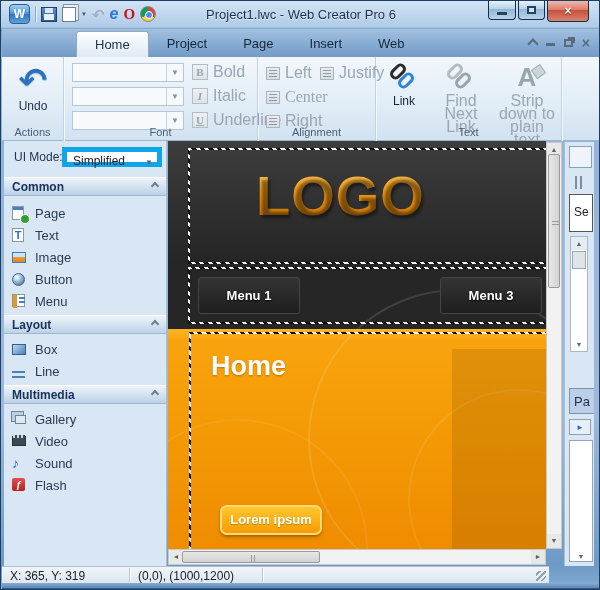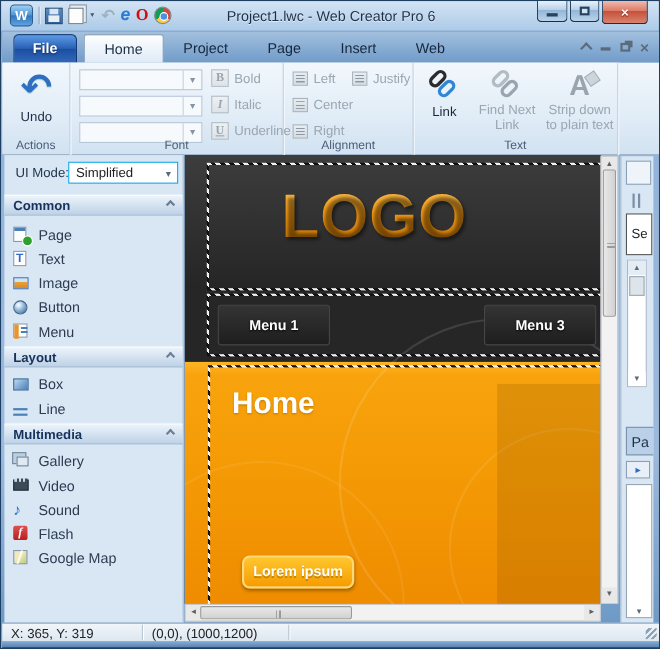--- a/index.html
+++ b/index.html
@@ -56,21 +56,21 @@
   .rgroup-label { position:absolute; left:0; right:0; bottom:3px; text-align:center; font-size:11px; color:#4a6078; }
   .g-actions { width:62px; }
   .undo-btn { position:absolute; left:7px; top:4px; width:48px; height:62px; text-align:center; border-radius:3px; }
   .undo-glyph { font-size:34px; line-height:38px; color:#2f6fc2; font-weight:bold; text-shadow:0 1px 1px #9cc; }
   .undo-label { font-size:12px; color:#1e3048; }
   .g-font { width:194px; }
   .combo { position:absolute; width:112px; height:19px; background:#f6fafd; border:1px solid #b7c6d6; }
   .combo .arr { position:absolute; right:0; top:0; width:17px; height:17px; border-left:1px solid #c4d2df; text-align:center; font-size:8px; color:#8494a4; line-height:17px; }
   .biu { position:absolute; left:128px; display:flex; align-items:center; gap:5px; }
   .biu-box { width:16px; height:16px; border:1px solid #b3bdc6; background:linear-gradient(#eef1f4,#dde3e8); color:#9aa5af; font-family:"Liberation Serif",serif; font-size:11px; font-weight:bold; text-align:center; line-height:14px; }
-  .biu-label, .dis-label { font-size:12px; color:#9aa6b1; }
+  .biu-label, .dis-label { font-size:16px; color:#9aa6b1; }
   .g-align { width:118px; }
   .align-item { position:absolute; display:flex; gap:5px; align-items:center; }
   .align-ic { width:14px; height:13px; border:1px solid #aab4bd; background:linear-gradient(#e8edf1,#d6dde3); position:relative; }
   .align-ic::before { content:""; position:absolute; left:2px; right:2px; top:2px; bottom:2px;
     background:repeating-linear-gradient(180deg,#8d99a4 0 1px,transparent 1px 3px); }
   .g-text { width:186px; }
   .text-item { position:absolute; top:5px; text-align:center; }
   .chain { position:relative; width:36px; height:32px; margin:0 auto; }
   .chain i { position:absolute; width:18px; height:11px; border:3.5px solid #2b2b2b; border-radius:7px; transform:rotate(-45deg); }
   .chain i.b { border-color:#2f85d8; left:11px; top:13px; }
@@ -78,21 +78,21 @@
   .chain.gray i { border-color:#b4bcc3; }
   .chain.gray i.b { border-color:#9aa4ad; }
   .strip-ic { position:relative; width:30px; height:32px; margin:0 auto; color:#9aa4ad; font-size:26px; font-weight:bold; line-height:30px; }
   .strip-ic::after { content:""; position:absolute; right:-2px; top:4px; width:9px; height:9px; background:#cdd4da; border:1px solid #a8b1ba; transform:rotate(-35deg); }
   .link-label { font-size:12px; color:#17283c; }
   .two-line { width:62px; line-height:13px; margin:0 auto; }
 
   
   .leftpanel { position:absolute; left:3px; top:140px; width:163px; height:425px; background:#d9e7f4; border-right:1px solid #a9bfd4; }
   .uimode { position:absolute; left:10px; top:9px; font-size:12px; color:#24364f; }
-  .uimode-combo { position:absolute; left:58px; top:6px; width:100px; height:20px; background:#fff; border:1px solid #0ea5e9; font-size:12px; color:#222; padding:2px 0 0 6px; }
+  .uimode-combo { position:absolute; left:58px; top:6px; width:100px; height:20px; background:#fff; border:5px solid #0ea5e9; font-size:12px; color:#222; padding:2px 0 0 6px; }
   .uimode-combo .arr { position:absolute; right:4px; top:6px; font-size:8px; color:#5a6b7c; }
   .sect-hdr { position:absolute; left:0; width:162px; height:19px; background:linear-gradient(#ecf3fa,#bed2e7); border-top:1px solid #fff; border-bottom:1px solid #9fb8d2; font-size:12px; font-weight:bold; color:#16325c; padding:2px 0 0 8px; }
   .sect-hdr .chv { position:absolute; right:8px; top:5px; width:6px; height:6px; border-left:2px solid #6b7f94; border-top:2px solid #6b7f94; transform:rotate(45deg); }
   .pitem { position:absolute; left:8px; height:20px; display:flex; align-items:center; gap:8px; font-size:13px; color:#2b3b52; }
   .pic { width:15px; height:15px; position:relative; flex:none; }
   .ic-page { width:12px; height:14px; background:#fff; border:1px solid #8a97a6; }
   .ic-page::before { content:""; position:absolute; left:1px; top:1px; width:10px; height:3px; background:#4a80b8; }
   .ic-page::after { content:""; position:absolute; right:-3px; bottom:-3px; width:8px; height:8px; border-radius:50%; background:#2da02d; border:1px solid #fff; }
   .ic-text { width:12px; height:14px; background:#fff; border:1px solid #8a97a6; color:#2f6cc4; font-weight:bold; font-size:11px; text-align:center; line-height:13px; }
   .ic-image { width:14px; height:11px; margin-top:2px; border:1px solid #4a7ab5; background:linear-gradient(180deg,#cfe3f7 40%,#e8a13a 41%,#d88a1f); }
@@ -156,21 +156,21 @@
   .rs-se { position:absolute; left:4px; top:52px; width:24px; height:38px; background:#fff; border:1px solid #555; font-size:12px; color:#222; padding:10px 0 0 4px; overflow:hidden; }
   .rs-scroll { position:absolute; left:5px; top:94px; width:18px; height:116px; background:#fff; border:1px solid #aab8c6; }
   .rs-arr { position:absolute; left:0; width:16px; height:13px; background:#e4ecf4; color:#5a6b7c; font-size:7px; text-align:center; line-height:13px; }
   .rs-thumb { position:absolute; left:1px; top:14px; width:14px; height:18px; background:#dde4ea; border:1px solid #9aa8b6; }
   .rs-pa { position:absolute; left:4px; top:246px; width:40px; height:26px; background:#b9d0e8; border:1px solid #7a93ad; font-size:13px; color:#1d2f47; padding:5px 0 0 4px; overflow:hidden; }
   .rs-play { position:absolute; left:4px; top:277px; width:22px; height:16px; background:#e8eff6; border:1px solid #8aa0b8; color:#2f6cc4; font-size:8px; text-align:center; line-height:15px; }
   .rs-list { position:absolute; left:4px; top:298px; width:24px; height:122px; background:#fff; border:1px solid #98a6b4; }
   .rs-list .dn { position:absolute; bottom:1px; left:0; right:0; text-align:center; font-size:7px; color:#5a6b7c; }
 
   
-  .statusbar { position:absolute; left:1px; top:565px; width:598px; height:17px;
+  .statusbar { position:absolute; left:1px; top:565px; width:547px; height:17px;
     background:linear-gradient(#f0f5fa,#dde7f1); border-top:1px solid #aebfd0; font-size:12px; color:#222; }
   .sb-text { position:absolute; top:2px; }
   .sb-sep { position:absolute; top:1px; width:1px; height:14px; background:#b9c6d4; box-shadow:1px 0 0 #fff; }
   .sizegrip { position:absolute; right:3px; bottom:2px; width:10px; height:10px;
     background:repeating-linear-gradient(135deg,transparent 0 2px,#8fa3b6 2px 4px); }
   .bottomframe { position:absolute; left:1px; top:582px; width:598px; height:7px;
     background:linear-gradient(#86add4,#5d86b4 70%,#1c3a5e 85%,#6d97c2); }
 </style>
 </head>
 <body>
@@ -197,21 +197,20 @@
       <div class="winbtn max">
           <div class="glyph-max"></div>
         </div>
       <div class="winbtn close">
           <span>×</span>
         </div>
     </div>
   </div>
 
   <div class="tabrow">
-    <div class="file-btn">File</div>
     <div class="tabs">
       <div class="tab active">Home</div>
       <div class="tab">Project</div>
       <div class="tab">Page</div>
       <div class="tab">Insert</div>
       <div class="tab">Web</div>
     </div>
     <div class="mdi-icons">
       <div class="chev-up"></div>
       <div class="mdi-min"></div>
@@ -252,21 +251,21 @@
         <div class="biu-label">Underline</div>
       </div>
       <div class="rgroup-label">Font</div>
     </div>
 
     <div class="rgroup g-align">
       <div class="align-item" style="left:8px; top:7px;">
         <div class="align-ic"></div>
         <span class="dis-label">Left</span>
       </div>
-      <div class="align-item" style="left:8px; top:31px;">
+      <div class="align-item" style="left:8px; top:31px;font-family:Liberation Serif, serif;">
         <div class="align-ic"></div>
         <span class="dis-label">Center</span>
       </div>
       <div class="align-item" style="left:8px; top:55px;">
         <div class="align-ic"></div>
         <span class="dis-label">Right</span>
       </div>
       <div class="align-item" style="left:62px; top:7px;">
         <div class="align-ic"></div>
         <span class="dis-label">Justify</span>
@@ -371,26 +370,20 @@
       <div class="pic">
           <div class="ic-sound">♪</div>
         </div>
         <span>Sound</span>
     </div>
     <div class="pitem" style="top:334px;">
       <div class="pic">
           <div class="ic-flash">f</div>
         </div>
         <span>Flash</span>
-    </div>
-    <div class="pitem" style="top:356px;">
-      <div class="pic">
-          <div class="ic-map"></div>
-        </div>
-        <span>Google Map</span>
     </div>
   </div>
 
   <div class="canvas">
     <div class="site-header"></div>
     <div class="site-menu"></div>
     <div class="site-body">
       <div class="swirl" style="left:140px; top:-40px; width:300px; height:300px;"></div>
       <div class="swirl" style="left:240px; top:60px; width:220px; height:220px; border-color:rgba(255,255,255,.09);"></div>
       <div class="swirl" style="left:-60px; top:90px; width:260px; height:260px; border-color:rgba(255,255,255,.08);"></div>

